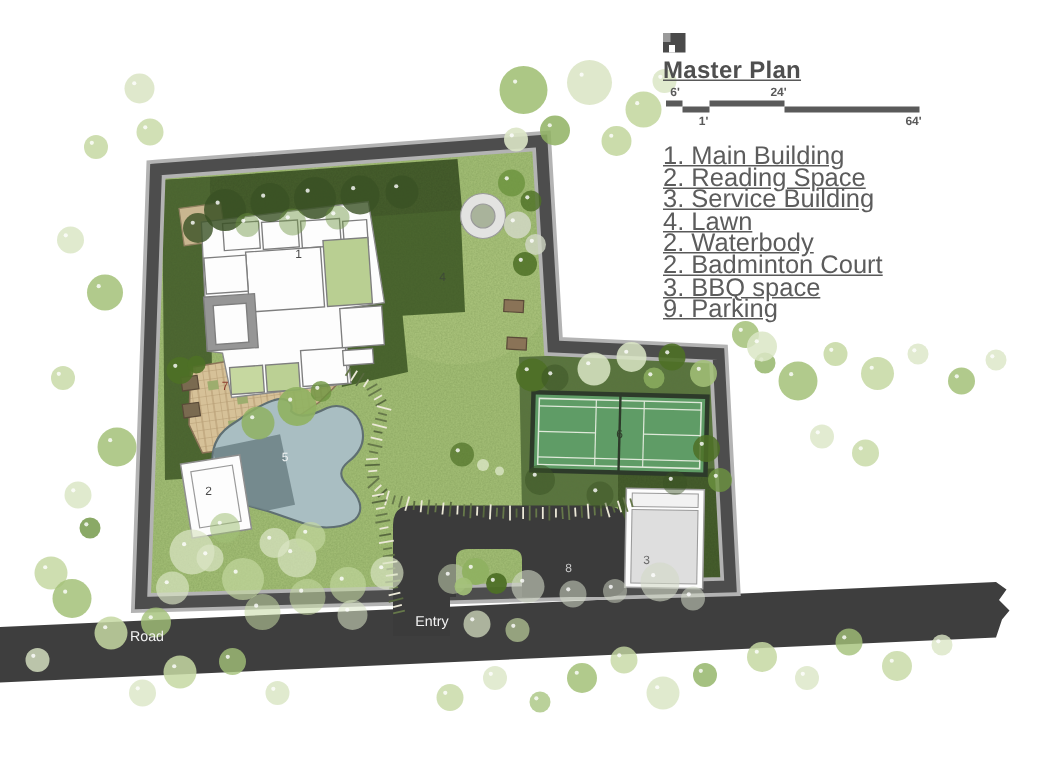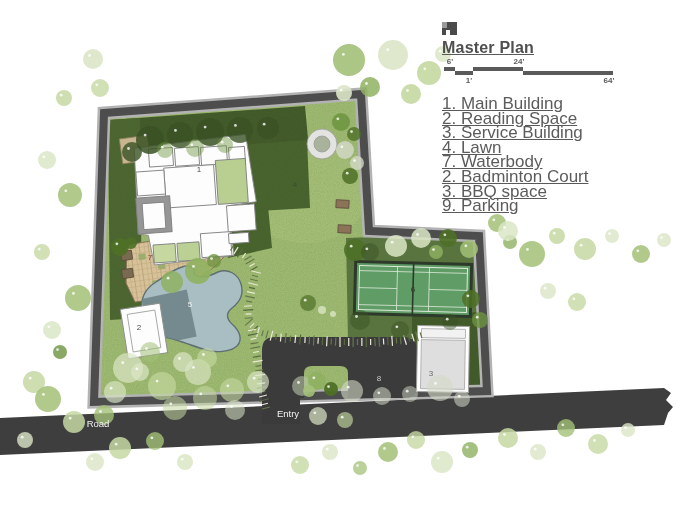--- a/index.html
+++ b/index.html
@@ -486,19 +486,19 @@
       <span class="slabel sl-6">6'</span>
       <span class="slabel sl-12">1'</span>
       <span class="slabel sl-24">24'</span>
       <span class="slabel sl-48">64'</span>
     </div>
     <ul class="legend">
       <li>1. Main Building</li>
       <li>2. Reading Space</li>
       <li>3. Service Building</li>
       <li>4. Lawn</li>
-      <li>7. Waterbody</li>
+      <li>2. Waterbody</li>
       <li>2. Badminton Court</li>
       <li>3. BBQ space</li>
       <li>9. Parking</li>
     </ul>
   </div>
 </div>
 
 </body></html>

